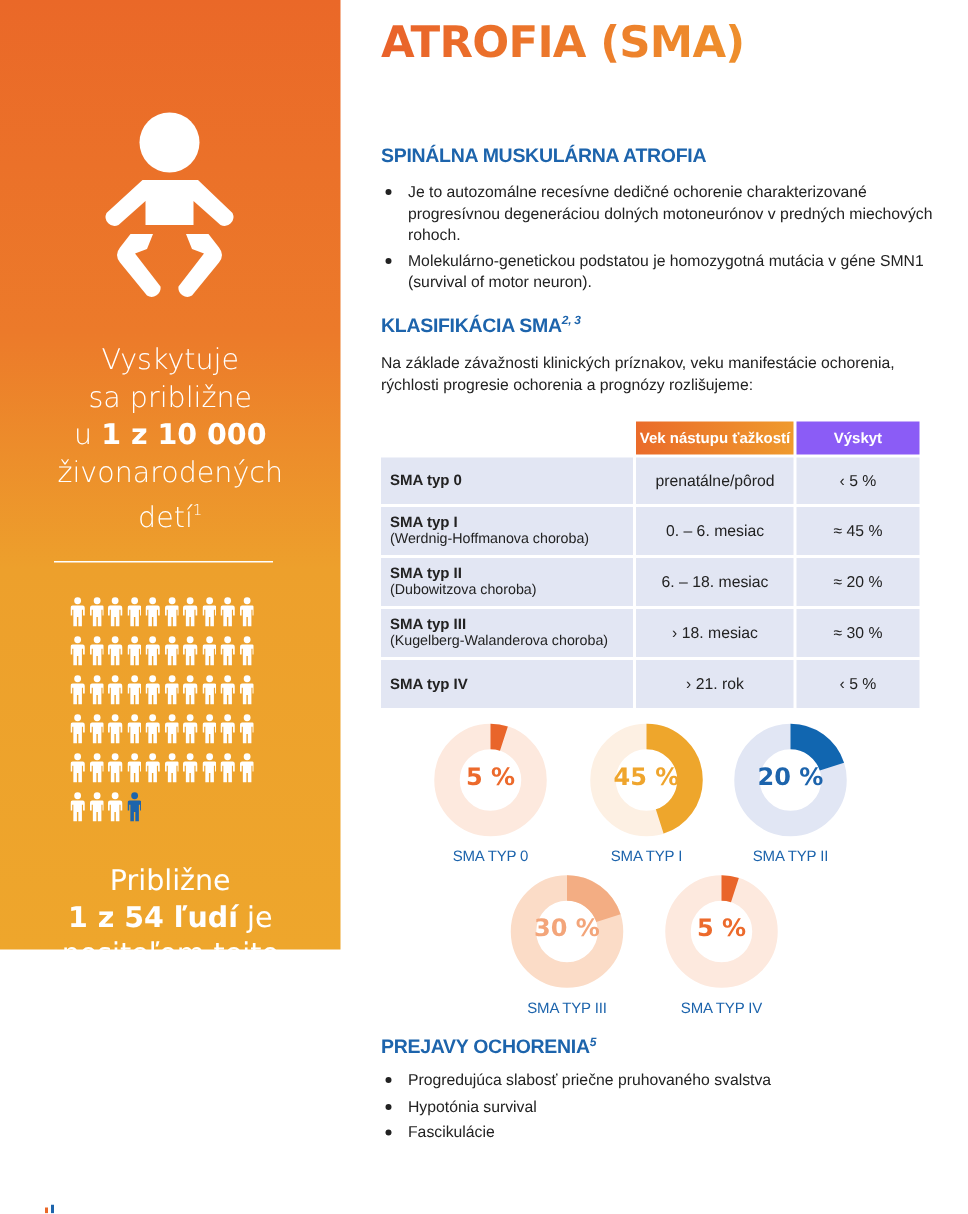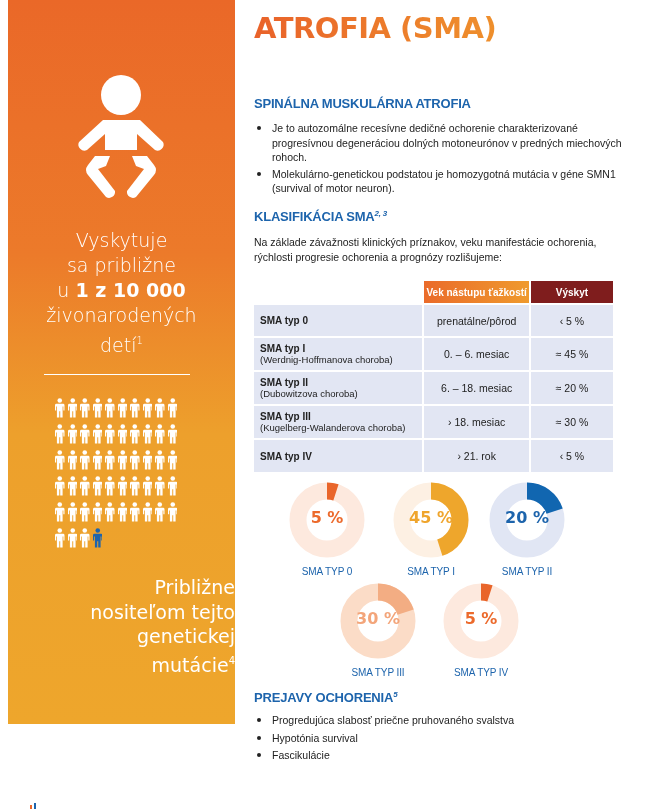--- a/index.html
+++ b/index.html
@@ -1,35 +1,35 @@
 <!DOCTYPE html>
 <html><head>
 <meta charset="utf-8">
 <style>
   * { box-sizing: border-box; margin: 0; padding: 0; }
   html, body { width: 645px; height: 809px; background: #ffffff; overflow: hidden; }
   body { position: relative; font-family: "Liberation Sans", sans-serif; color: #222; }
 
   .sidebar {
-    position: absolute; left: 8px; top: 0; width: 227px; height: 724px;
+    position: absolute; left: 0; top: 0; width: 227px; height: 633px;
     background: linear-gradient(180deg, #ea6828 0%, #ec7a2a 35%, #eda02c 60%, #eea62c 100%);
   }
   .baby { position: absolute; left: 62px; top: 74px; width: 100px; height: 130px; }
   .stat1 {
     position: absolute; left: 0; top: 228px; width: 227px; text-align: center;
     color: #fff; font-family: "DejaVu Sans", sans-serif; font-size: 19px; line-height: 25px; font-weight: 300;
   }
   .stat1 b, .stat2 b { font-weight: bold; }
   .stat1 sup, .stat2 sup { font-size: 10px; vertical-align: 8px; }
   .divider { position: absolute; left: 36px; top: 374px; width: 146px; height: 1px; background: #fff; }
   .people { position: absolute; left: 47px; top: 398px; width: 126px; }
   .people .row { display: flex; gap: 3px; height: 26px; }
   .person { width: 9.5px; height: 20px; }
   .stat2 {
-    position: absolute; left: 0; top: 575px; width: 227px; text-align: right;
+    position: absolute; left: 0; top: 575px; width: 227px; text-align: center;
     color: #fff; font-family: "DejaVu Sans", sans-serif; font-size: 19px; line-height: 24.5px;
   }
   .logo-mark { position: absolute; left: 30px; top: 803px; width: 8px; height: 6px; }
 
   .main { position: absolute; left: 254px; top: 0; width: 380px; }
   .title {
     position: absolute; left: 0; top: 9px; width: 380px;
     font-family: "DejaVu Sans", sans-serif; font-weight: bold; font-size: 29px; line-height: 38px; letter-spacing: -0.5px;
     background: linear-gradient(90deg, #e9622a 0%, #ee8a2c 55%, #efa52d 100%);
     -webkit-background-clip: text; background-clip: text; color: transparent;
@@ -41,21 +41,21 @@
   .h2 sup { font-size: 8px; vertical-align: 5px; font-style: italic; }
   .bullets { position: absolute; left: 0; list-style: none; font-size: 10.5px; line-height: 14.5px; color: #222; }
   .bullets li { position: relative; padding-left: 18px; margin-bottom: 2px; }
   .bullets li::before { content: ""; position: absolute; left: 3px; top: 5px; width: 4px; height: 4px; border-radius: 50%; background: #222; }
   .intro { position: absolute; left: 0; top: 235px; width: 370px; font-size: 10.5px; line-height: 14.5px; color: #222; }
 
   table.cls { position: absolute; left: 0; top: 279px; width: 363px; border-collapse: separate; border-spacing: 2px 2px; margin-left: -2px; }
   table.cls th { height: 22px; color: #fff; font-size: 10px; font-weight: bold; text-align: center; }
   table.cls th.empty { background: transparent; }
   table.cls th.c1 { background: linear-gradient(90deg, #ea6b2a, #ef9a2d); }
-  table.cls th.c2 { background: #7f1d1d; }
+  table.cls th.c2 { background: #8b5cf6; }
   table.cls td { background: #e2e6f3; font-size: 10px; color: #222; }
   table.cls td.name { padding-left: 6px; width: 158px; line-height: 11px; }
   table.cls td.name b { display: block; font-size: 10px; }
   table.cls td.name span { font-size: 9.5px; }
   table.cls td.age { text-align: center; width: 98px; font-size: 10.5px; }
   table.cls td.occ { text-align: center; width: 77px; font-size: 10.5px; }
   table.cls tr.r1 td { height: 31px; }
   table.cls tr.rs td { height: 32px; }
 
   .donut { position: absolute; width: 78px; text-align: center; }
@@ -310,20 +310,21 @@
         </svg>
         <svg class="person" viewBox="0 0 10 21">
           <circle cx="5" cy="2.6" r="2.4" fill="#1d64ac"></circle>
           <path d="M1.5 6 H8.5 Q10 6 10 7.5 V13 H8.8 V9 H8 V20.5 H5.5 V14 H4.5 V20.5 H2 V9 H1.2 V13 H0 V7.5 Q0 6 1.5 6 Z" fill="#1d64ac"></path>
         </svg>
       </div>
     </div>
 
   <div class="stat2">
     <div>Približne</div>
+    <div><b>1 z 54 ľudí</b><span> je</span></div>
     <div>nositeľom tejto</div>
     <div>genetickej</div>
     <div><span>mutácie</span><sup>4</sup></div>
   </div>
 </div>
 
 <svg class="logo-mark" viewBox="0 0 8 6">
   <rect x="0" y="2" width="2" height="4" fill="#ea6828"></rect>
   <rect x="4" y="0" width="2" height="6" fill="#1d64ac"></rect>
 </svg>

